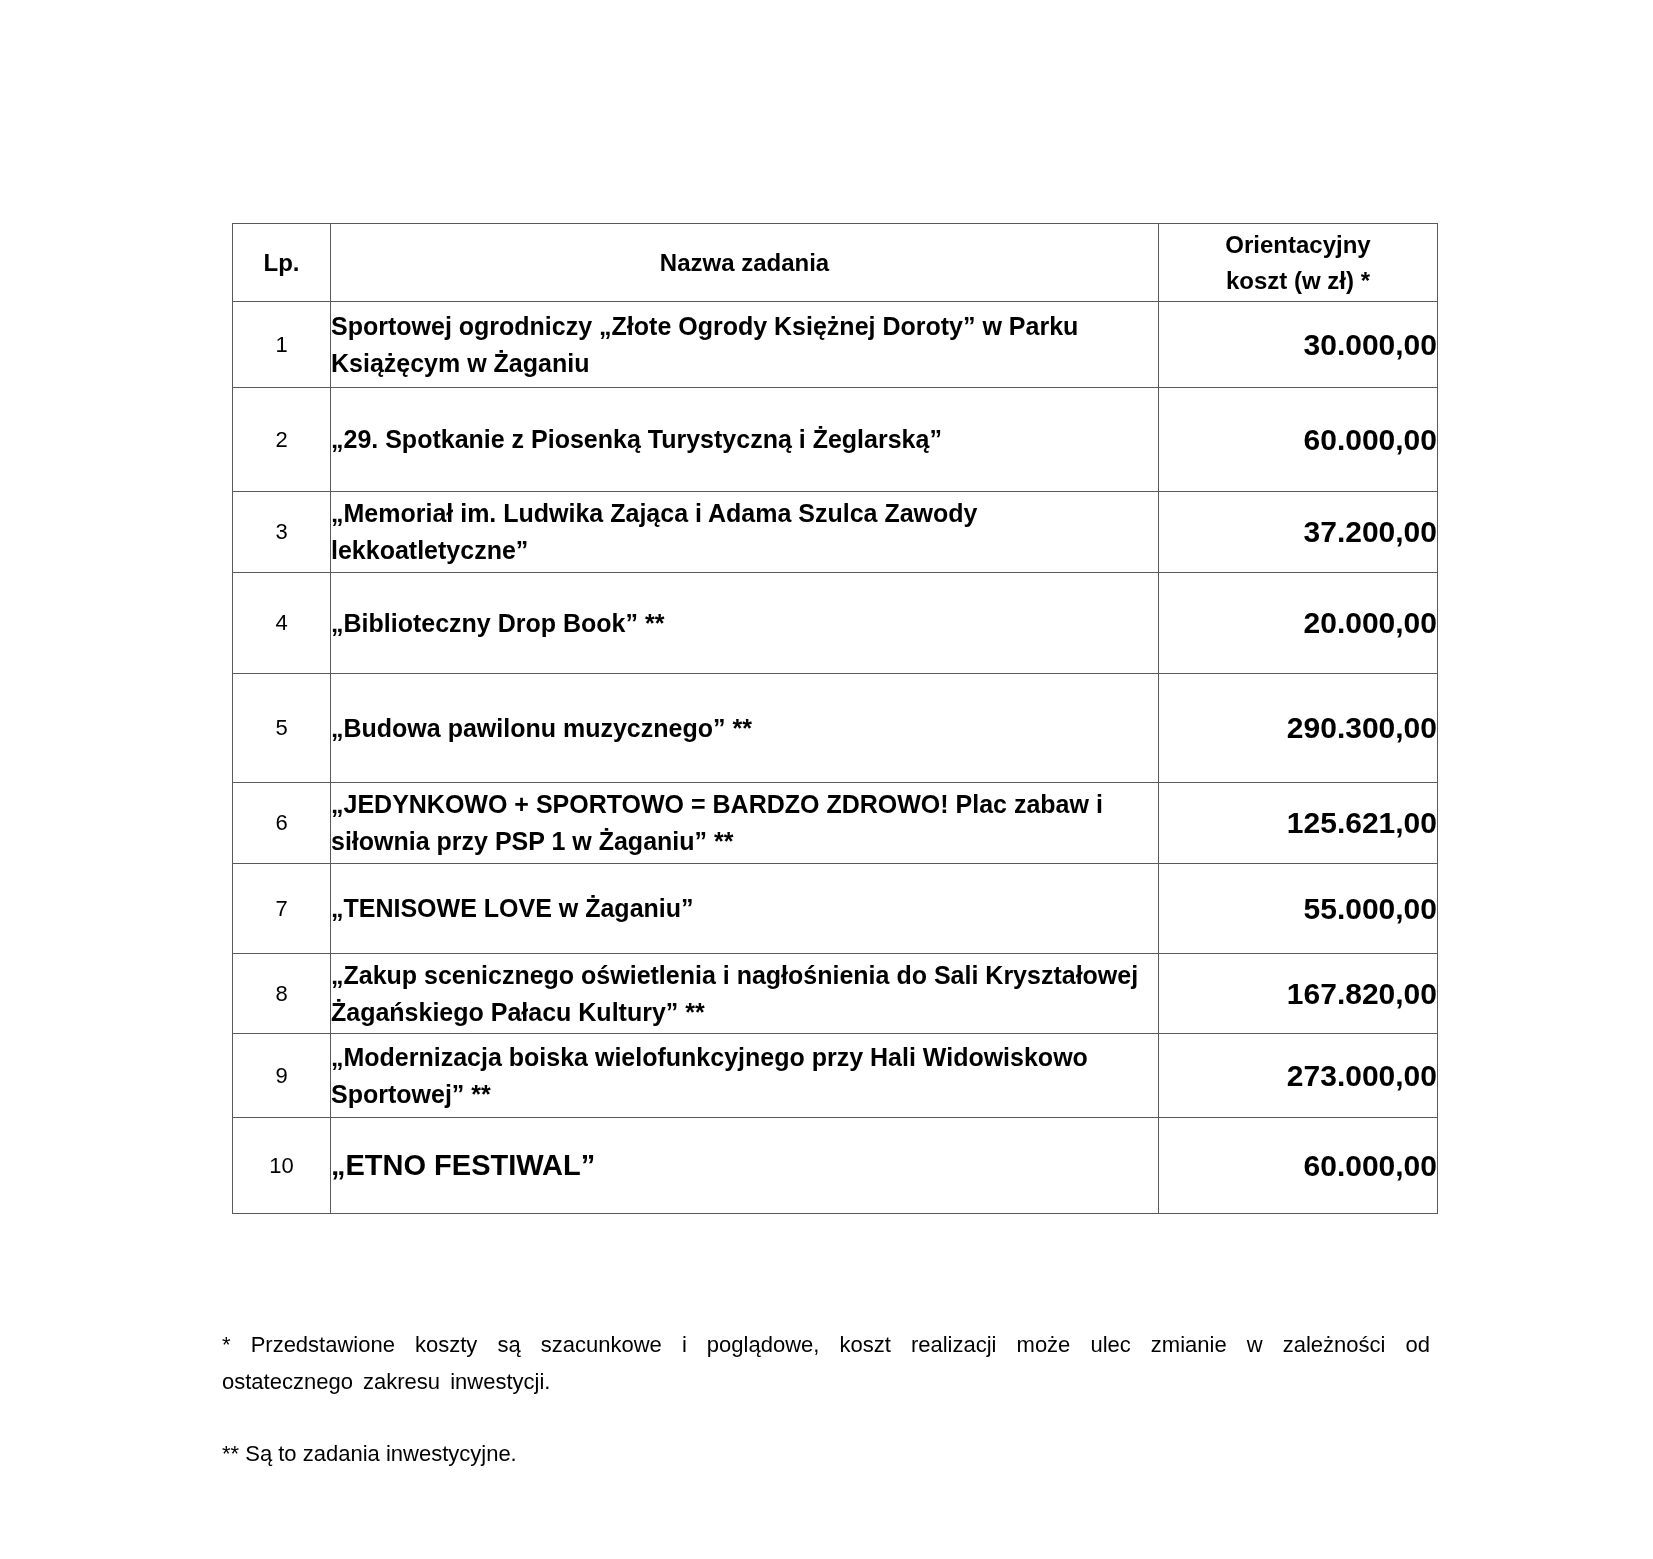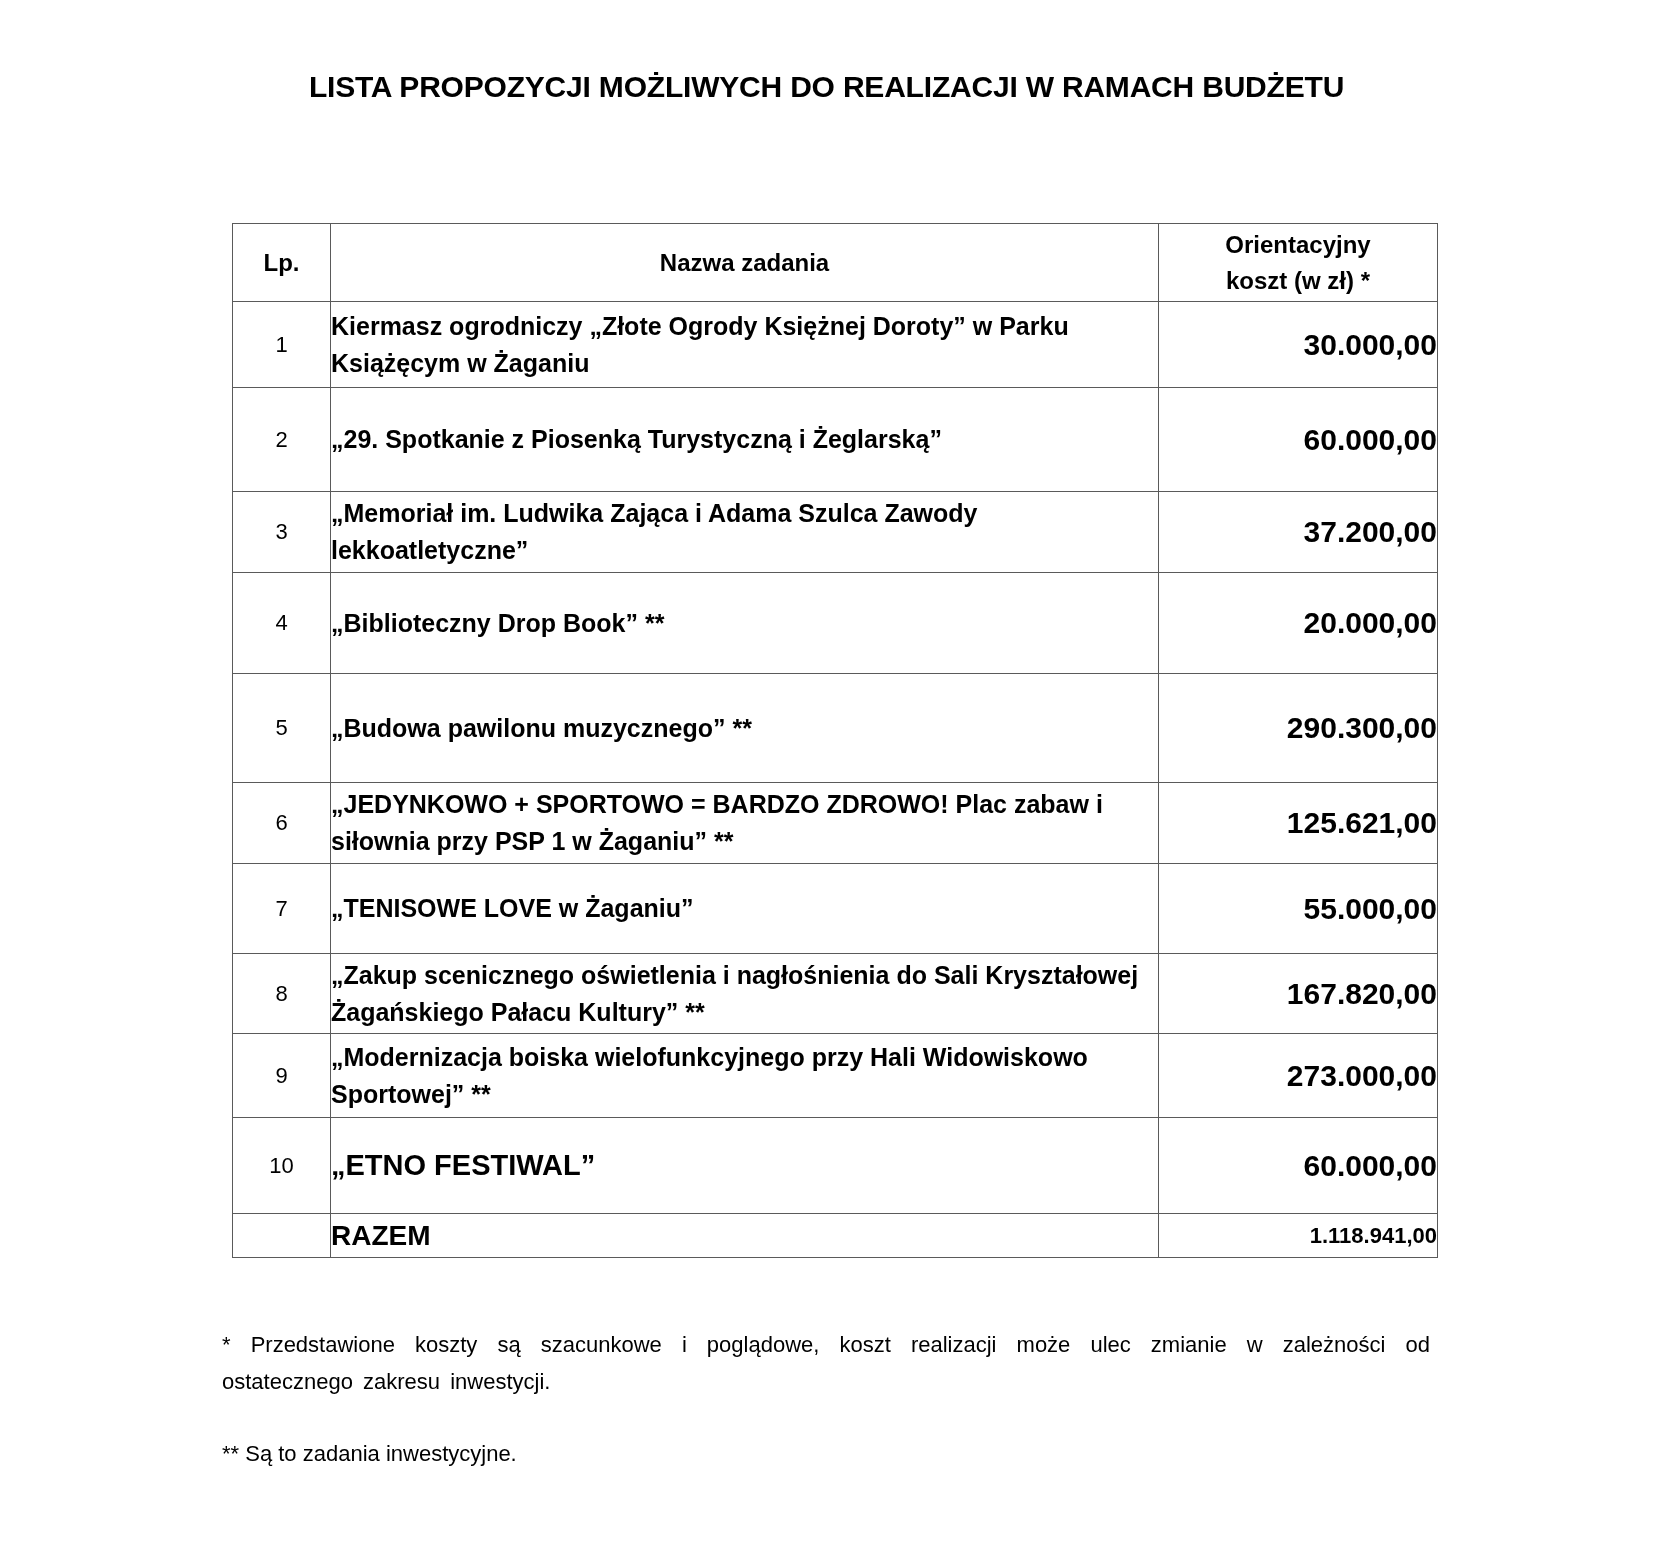--- a/index.html
+++ b/index.html
@@ -21,41 +21,40 @@
   tr.total td.name { font-size:28px; }
   tr.total td.cost { font-size:22px; }
   .notes { position:absolute; left:222px; width:1208px; font-size:22px; line-height:37px; }
   .note1 { top:1326px; text-align:justify; text-align-last:left; word-spacing:4px; }
   .note2 { top:1427px;margin-top:8px; }
 </style>
 </head>
 <body>
 
 <div class="title">
-  <div>LISTA PROPOZYCJI MOŻLIWYCH DO REALIZACJI W RAMACH BUDŻETU</div>
 </div>
 
 <table class="budget">
   <colgroup>
       <col class="c-lp">
       <col class="c-name">
       <col class="c-cost">
     </colgroup>
   <tbody>
       <tr style="height:78px">
     <th>Lp.</th>
     <th>Nazwa zadania</th>
     <th class="cost-h">
       <div>Orientacyjny</div>
       <div>koszt (w zł) *</div>
     </th>
   </tr>
   <tr style="height:86px">
     <td class="lp">1</td>
-    <td class="name">Kiermasz ogrodniczy „Złote Ogrody Księżnej Doroty” w Parku Książęcym w Żaganiu</td>
+    <td class="name">Sportowej ogrodniczy „Złote Ogrody Księżnej Doroty” w Parku Książęcym w Żaganiu</td>
     <td class="cost">30.000,00</td>
   </tr>
   <tr style="height:104px">
     <td class="lp">2</td>
     <td class="name">„29. Spotkanie z Piosenką Turystyczną i Żeglarską”</td>
     <td class="cost">60.000,00</td>
   </tr>
   <tr style="height:81px">
     <td class="lp">3</td>
     <td class="name">„Memoriał im. Ludwika Zająca i Adama Szulca Zawody lekkoatletyczne”</td>
@@ -89,22 +88,17 @@
   <tr style="height:84px">
     <td class="lp">9</td>
     <td class="name">„Modernizacja boiska wielofunkcyjnego przy Hali Widowiskowo Sportowej” **</td>
     <td class="cost">273.000,00</td>
   </tr>
   <tr style="height:96px">
     <td class="lp">10</td>
     <td class="name big">„ETNO FESTIWAL”</td>
     <td class="cost">60.000,00</td>
   </tr>
-  <tr class="total" style="height:44px">
-    <td class="lp"></td>
-    <td class="name">RAZEM</td>
-    <td class="cost">1.118.941,00</td>
-  </tr>
 </tbody>
   </table>
 
 <div class="notes note1">* Przedstawione koszty są szacunkowe i poglądowe, koszt realizacji może ulec zmianie w zależności od ostatecznego zakresu inwestycji.</div>
 <div class="notes note2">** Są to zadania inwestycyjne.</div>
 
 </body></html>

